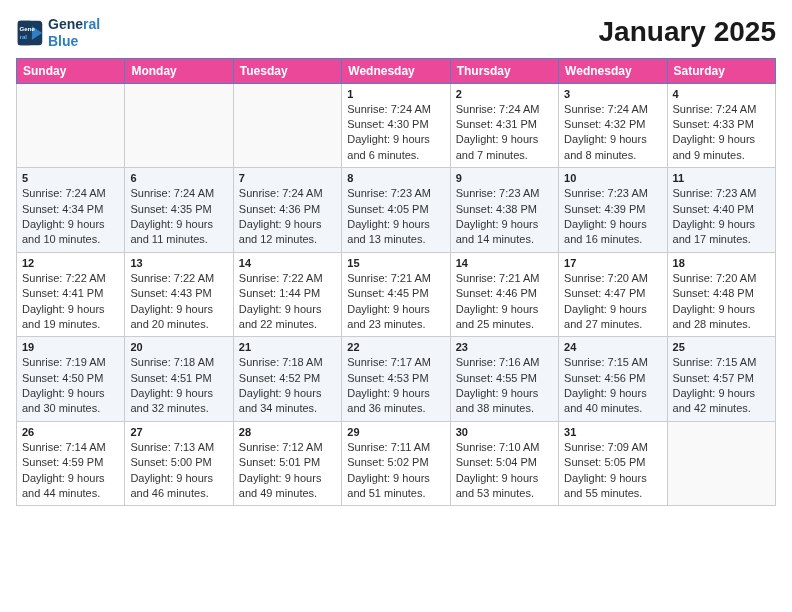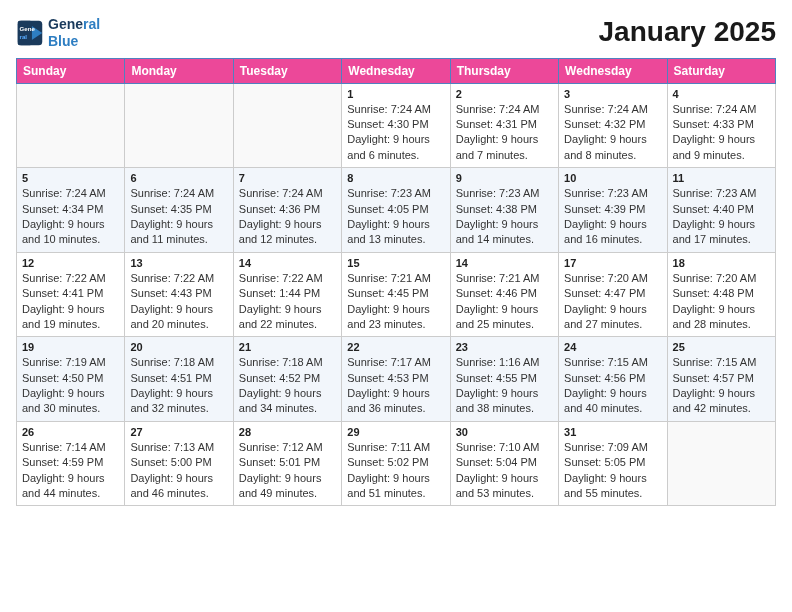--- a/index.html
+++ b/index.html
@@ -268,21 +268,21 @@
 Daylight: 9 hours and 34 minutes.</div>
         </td>
         <td>
           <span class="day-number">22</span>
           <div class="day-info">Sunrise: 7:17 AM
 Sunset: 4:53 PM
 Daylight: 9 hours and 36 minutes.</div>
         </td>
         <td>
           <span class="day-number">23</span>
-          <div class="day-info">Sunrise: 1:16 AM
+          <div class="day-info">Sunrise: 7:16 AM
 Sunset: 4:55 PM
 Daylight: 9 hours and 38 minutes.</div>
         </td>
         <td>
           <span class="day-number">24</span>
           <div class="day-info">Sunrise: 7:15 AM
 Sunset: 4:56 PM
 Daylight: 9 hours and 40 minutes.</div>
         </td>
         <td>

